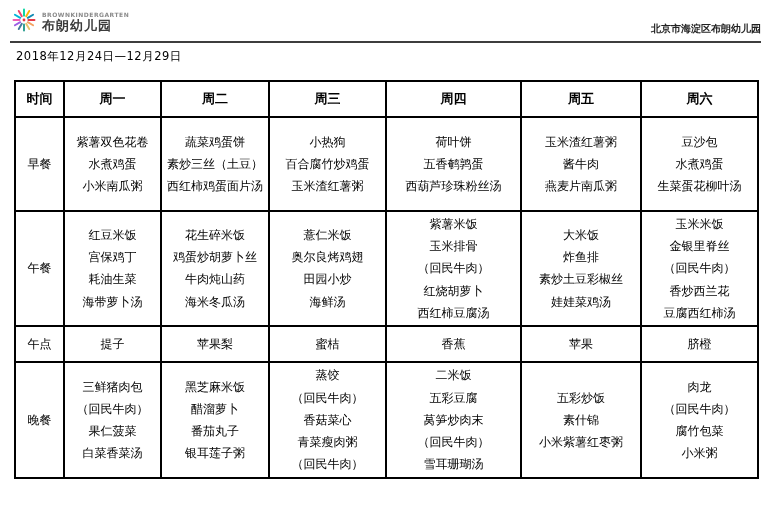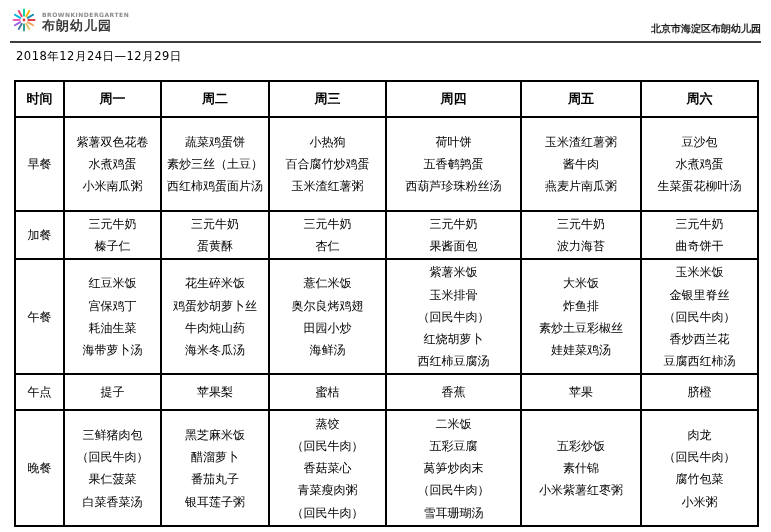--- a/index.html
+++ b/index.html
@@ -132,35 +132,20 @@
 五香鹌鹑蛋
 西葫芦珍珠粉丝汤</td>
         <td>玉米渣红薯粥
 酱牛肉
 燕麦片南瓜粥</td>
         <td>豆沙包
 水煮鸡蛋
 生菜蛋花柳叶汤</td>
       </tr>
 
-      <tr class="r-snack1">
-        <td class="row-label">加餐</td>
-        <td>三元牛奶
-榛子仁</td>
-        <td>三元牛奶
-蛋黄酥</td>
-        <td>三元牛奶
-杏仁</td>
-        <td>三元牛奶
-果酱面包</td>
-        <td>三元牛奶
-波力海苔</td>
-        <td>三元牛奶
-曲奇饼干</td>
-      </tr>
 
       <tr class="r-lunch">
         <td class="row-label">午餐</td>
         <td>红豆米饭
 宫保鸡丁
 耗油生菜
 海带萝卜汤</td>
         <td>花生碎米饭
 鸡蛋炒胡萝卜丝
 牛肉炖山药

